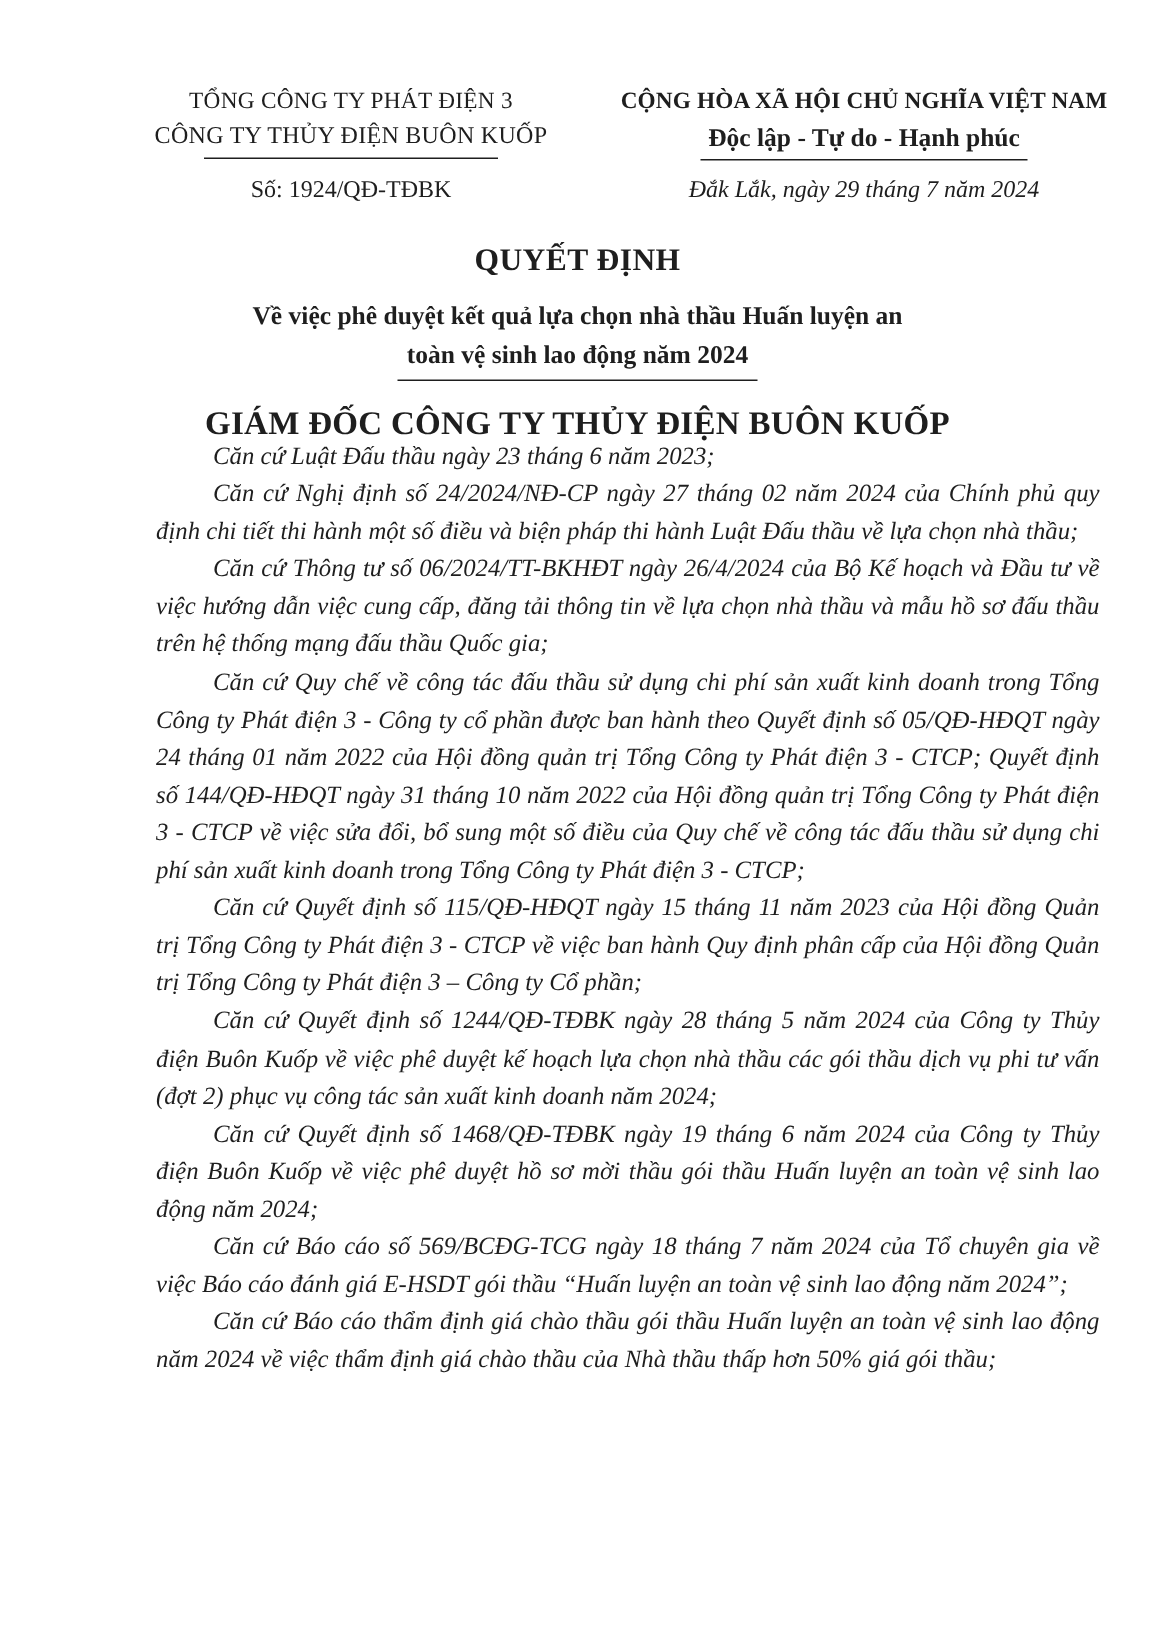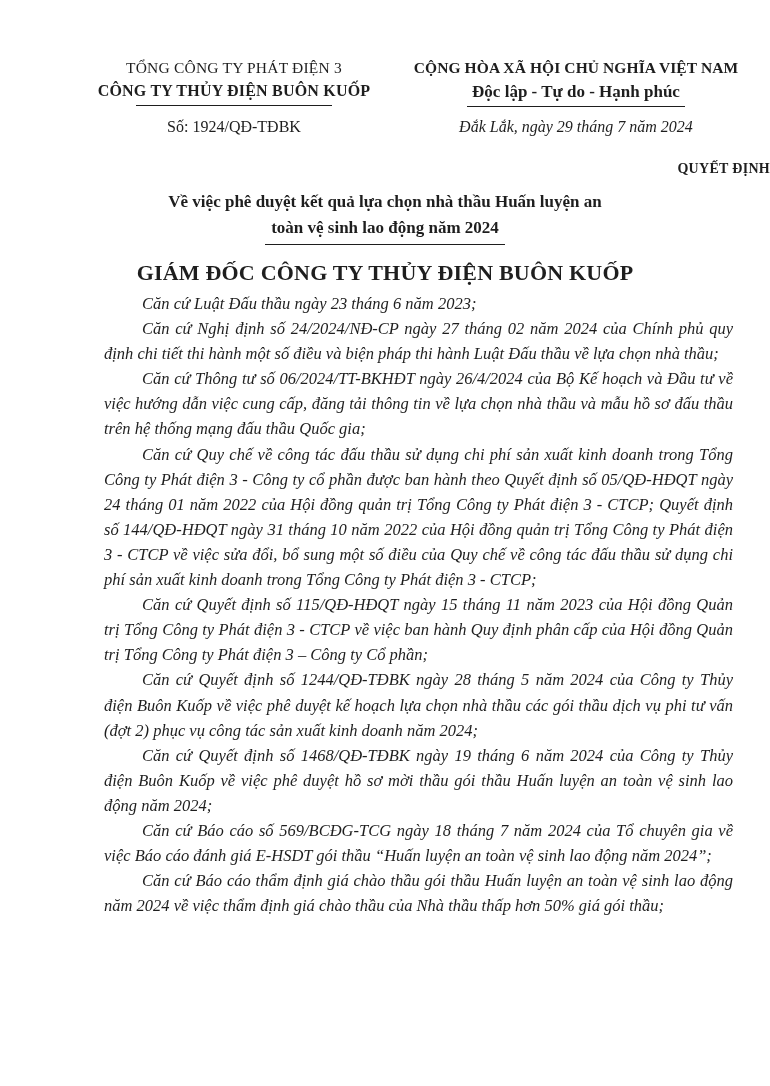--- a/index.html
+++ b/index.html
@@ -30,21 +30,21 @@
     width: 356px;
     text-align: center;
   }
   .org-parent {
     font-size: 15.5px;
     line-height: 21px;
     letter-spacing: .2px;
   }
   .org-name {
     font-size: 16px;
-    font-weight: bold;
+    font-weight: normal;
     line-height: 22px;
     margin-top: 2px;
     letter-spacing: .2px;
   }
   .rule {
     border-top: 1.5px solid #1e1e1e;
     margin: 3px auto 0 auto;
   }
   .rule-left  { width: 196px; }
   .rule-right { width: 218px; }
@@ -72,24 +72,23 @@
 
   
   .title-block {
     position: absolute;
     top: 161px;
     left: 0;
     width: 100%;
     text-align: center;
   }
   .decision-kind {
-    font-size: 14px;
+    font-size: 21px;
     font-weight: bold;
     letter-spacing: .3px;
-    text-align: right;
   }
   .decision-subject {
     font-size: 17px;
     font-weight: bold;
     line-height: 26px;
     margin-top: 12px;
   }
   .subject-underlined {
     display: inline-block;
     border-bottom: 1.5px solid #1e1e1e;

